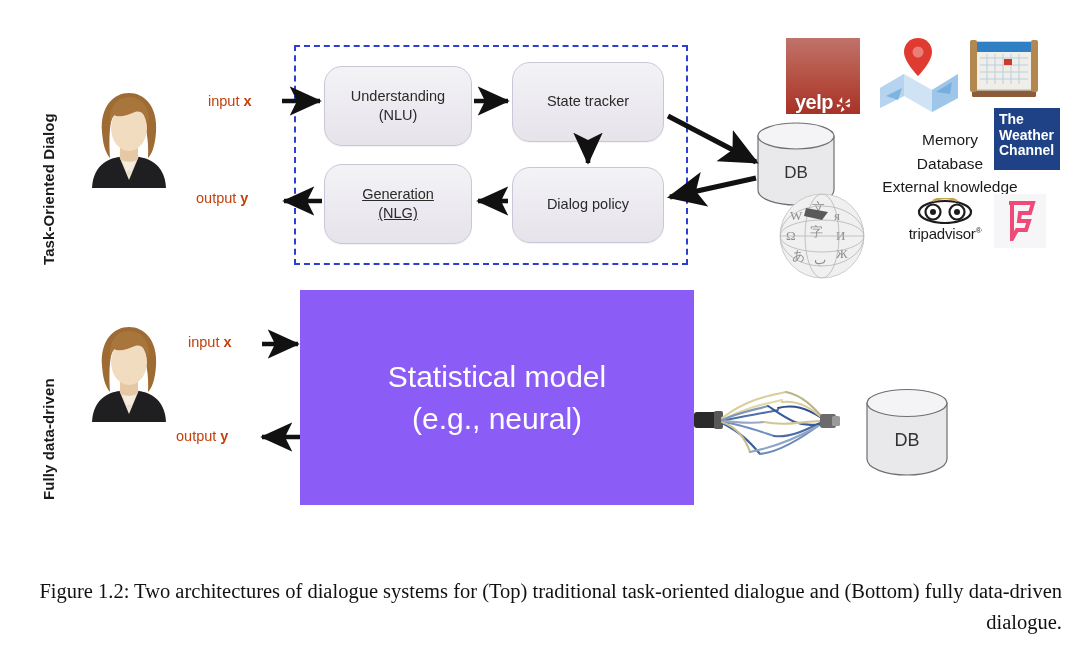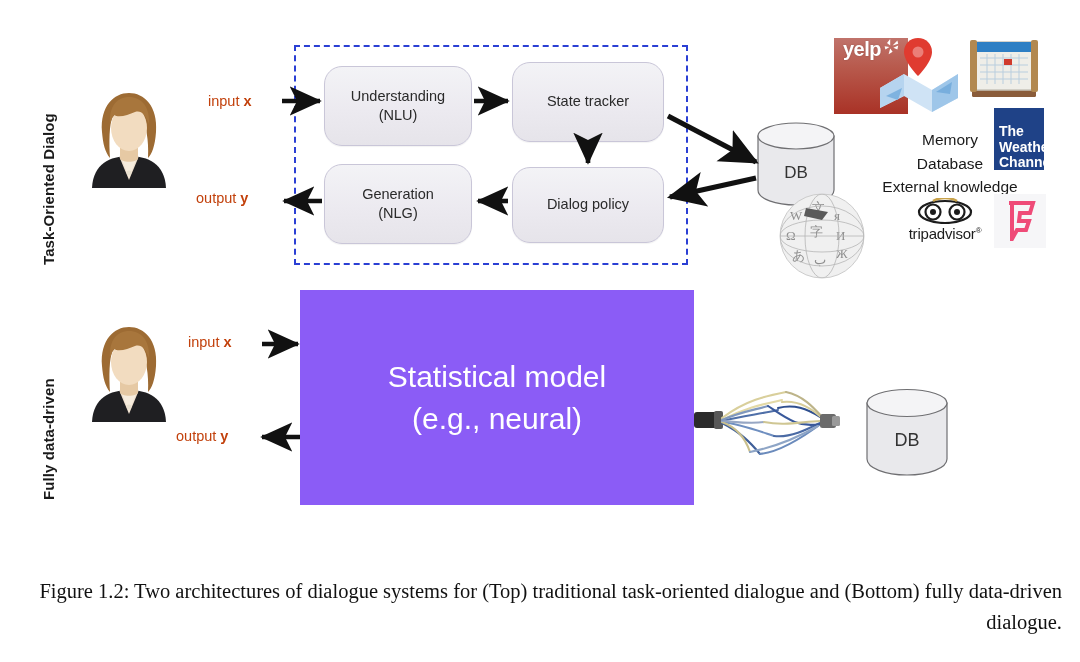--- a/index.html
+++ b/index.html
@@ -82,21 +82,21 @@
     justify-content: center;
     text-align: center;
     font-family: "Liberation Sans", sans-serif;
     font-size: 14.5px;
     color: #2a2a2a;
     line-height: 1.32;
     box-shadow: 0 1px 1px rgba(0,0,0,0.05);
   }
   #box-nlu    { left: 324px; top: 66px;  width: 148px; height: 80px; }
   #box-state  { left: 512px; top: 62px;  width: 152px; height: 80px; }
-  #box-nlg    { left: 324px; top: 164px; width: 148px; height: 80px; }
+  #box-nlg    { left: 324px; top: 164px; width: 148px; height: 80px; text-decoration: underline; }
   #box-policy { left: 512px; top: 167px; width: 152px; height: 76px; }
 
   
   #blue-box {
     position: absolute;
     left: 300px; top: 290px;
     width: 394px; height: 215px;
     background: #8b5cf6;
     display: flex;
     align-items: center;
@@ -130,47 +130,47 @@
     width: 212px;
   }
 
   
   .logo { position: absolute; }
 
   #logo-yelp {
     left: 786px; top: 38px;
     width: 74px; height: 76px;
     background: linear-gradient(to bottom, #c0736b 0%, #b85a4d 38%, #a93226 100%);
-    display: flex; align-items: flex-start; justify-content: center; margin-left: 48px;
+    display: flex; align-items: flex-end; justify-content: center;
   }
   #logo-yelp .yelp-word {
     color: #ffffff;
     font-family: "Liberation Sans", sans-serif;
     font-weight: bold;
     font-size: 20px;
     letter-spacing: -0.5px;
     text-shadow: 0 0 2px rgba(0,0,0,.2);
     margin-right: 2px;
   }
   #logo-yelp .yelp-burst { width: 16px; height: 18px; }
 
   #logo-maps { left: 876px; top: 34px; width: 86px; height: 78px; }
 
   #logo-calendar { left: 968px; top: 36px; width: 72px; height: 66px; }
 
   #logo-weather {
     left: 994px; top: 108px;
-    width: 50px; height: 62px;
+    width: 66px; height: 62px;
     background: #1f4287;
     color: #ffffff;
     font-family: "Liberation Sans", sans-serif;
     font-weight: bold;
     font-size: 14px;
     line-height: 1.12;
-    padding: 16px 5px;
+    padding: 4px 5px;
     box-sizing: border-box;
   }
 
   #logo-wikipedia { left: 776px; top: 190px; width: 92px; height: 92px; }
 
   #logo-tripadvisor {
     left: 896px; top: 198px;
     width: 98px; height: 52px;
     text-align: center;
   }

